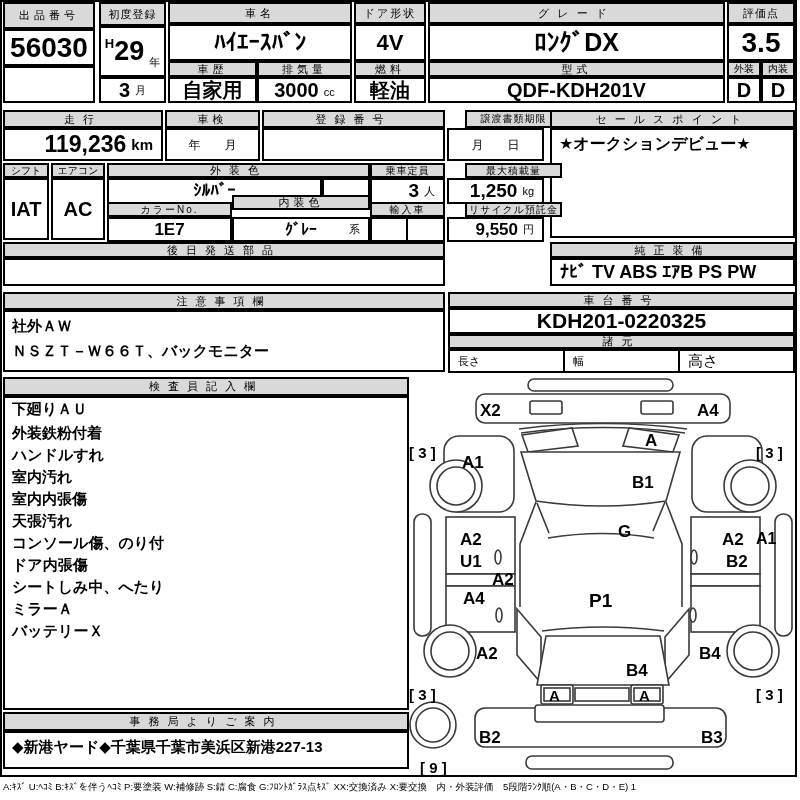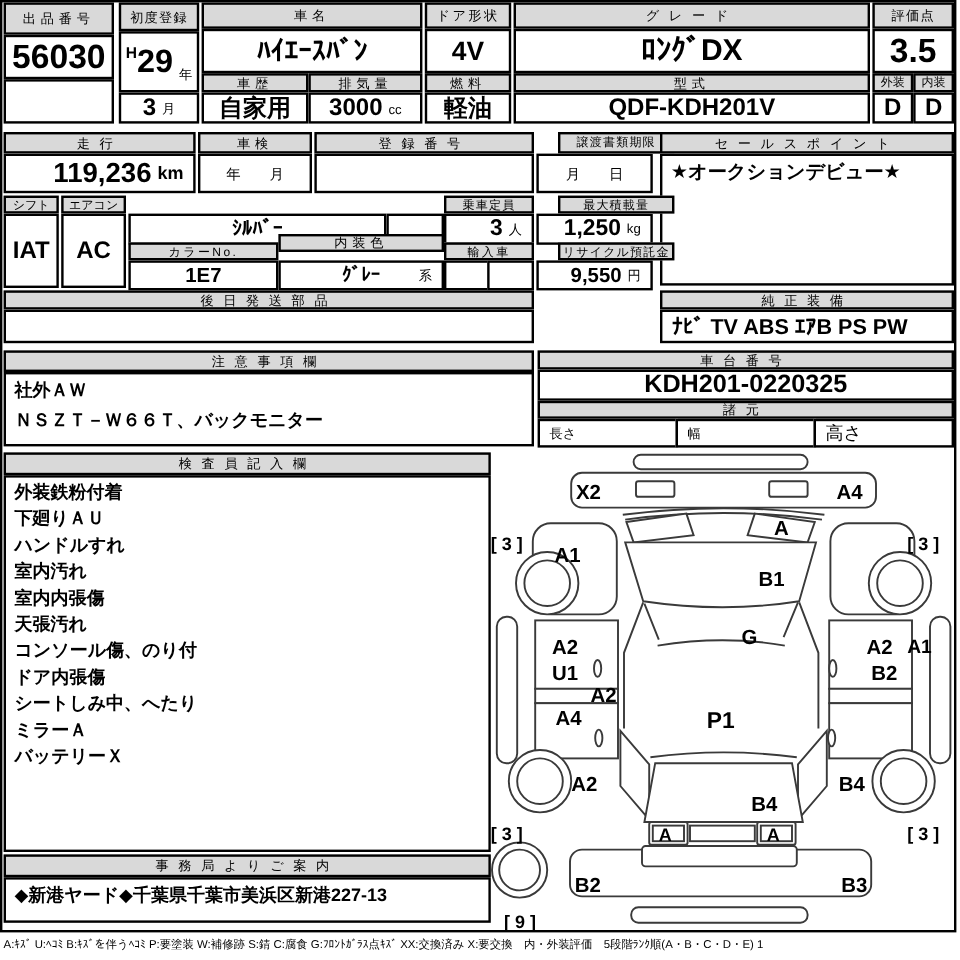--- a/index.html
+++ b/index.html
@@ -84,20 +84,21 @@
   <div class="box hdr wide" style="left:550px;top:110px;width:245px;height:18px;">セールスポイント</div>
   <div class="box" style="left:550px;top:128px;width:245px;height:110px;">
     <div class="textblock" style="font-size:16px;">★オークションデビュー★</div>
   </div>
 
   <div class="box hdr" style="left:3px;top:163px;width:46px;height:15px;letter-spacing:0;font-size:10px;">シフト</div>
   <div class="box hdr" style="left:51px;top:163px;width:54px;height:15px;letter-spacing:0;font-size:10px;">エアコン</div>
   <div class="box val" style="left:3px;top:178px;width:46px;height:62px;font-size:20px;">IAT</div>
   <div class="box val" style="left:51px;top:178px;width:54px;height:62px;font-size:20px;">AC</div>
 
+  <div class="box hdr wide" style="left:107px;top:163px;width:263px;height:15px;">外装色</div>
   <div class="box val" style="left:107px;top:178px;width:215px;height:26px;font-size:17px;">ｼﾙﾊﾞｰ</div>
   <div class="box" style="left:322px;top:178px;width:48px;height:26px;"></div>
   <div class="box hdr" style="left:370px;top:163px;width:75px;height:15px;letter-spacing:1px;font-size:10px;">乗車定員</div>
   <div class="box val right" style="left:370px;top:178px;width:75px;height:26px;">
     <span style="font-size:19px;">3</span>
       <span class="unit" style="font-weight:normal;">人</span>
   </div>
   <div class="box hdr tight" style="left:447px;top:163px;width:97px;height:15px;">最大積載量</div>
   <div class="box val right" style="left:447px;top:178px;width:97px;height:26px;">
     <span style="font-size:19px;">1,250</span>
@@ -132,22 +133,22 @@
   </div>
   <div class="box hdr wide" style="left:448px;top:292px;width:347px;height:16px;">車台番号</div>
   <div class="box val" style="left:448px;top:308px;width:347px;height:26px;font-size:21px;">KDH201-0220325</div>
   <div class="box hdr wide" style="left:448px;top:334px;width:347px;height:15px;">諸元</div>
   <div class="box val left" style="left:448px;top:349px;width:117px;height:24px;font-size:11px;font-weight:normal;">長さ</div>
   <div class="box val left" style="left:563px;top:349px;width:117px;height:24px;font-size:11px;font-weight:normal;">幅</div>
   <div class="box val left" style="left:678px;top:349px;width:117px;height:24px;font-size:15px;font-weight:normal;">高さ</div>
 
   <div class="box hdr wide" style="left:3px;top:377px;width:406px;height:19px;">検査員記入欄</div>
   <div class="box" style="left:3px;top:396px;width:406px;height:314px;">
+    <div class="textblock" style="padding-top:0;padding-bottom:0;">下廻りＡＵ</div>
     <div class="textblock" style="padding-top:2px;padding-bottom:0;">外装鉄粉付着</div>
-    <div class="textblock" style="padding-top:0;padding-bottom:0;">下廻りＡＵ</div>
     <div class="textblock" style="padding-top:0;padding-bottom:0;">ハンドルすれ</div>
     <div class="textblock" style="padding-top:0;padding-bottom:0;">室内汚れ</div>
     <div class="textblock" style="padding-top:0;padding-bottom:0;">室内内張傷</div>
     <div class="textblock" style="padding-top:0;padding-bottom:0;">天張汚れ</div>
     <div class="textblock" style="padding-top:0;padding-bottom:0;">コンソール傷、のり付</div>
     <div class="textblock" style="padding-top:0;padding-bottom:0;">ドア内張傷</div>
     <div class="textblock" style="padding-top:0;padding-bottom:0;">シートしみ中、へたり</div>
     <div class="textblock" style="padding-top:0;padding-bottom:0;">ミラーＡ</div>
     <div class="textblock" style="padding-top:0;padding-bottom:0;">バッテリーＸ</div>
   </div>

